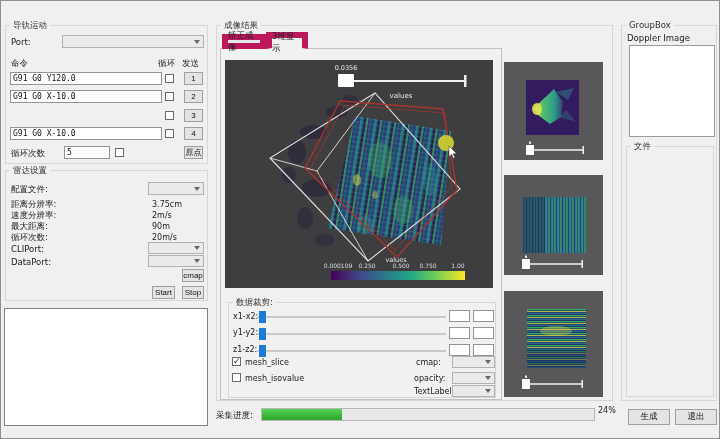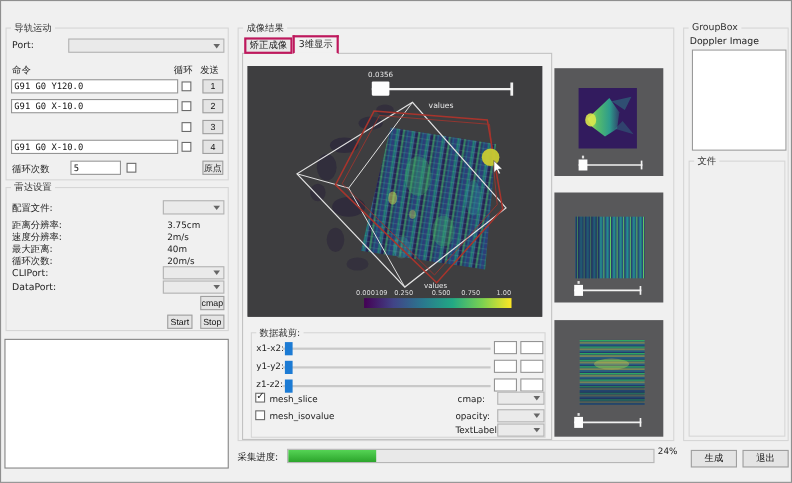--- a/index.html
+++ b/index.html
@@ -16,21 +16,21 @@
 .group.on-pane>.glabel{background:#f1f1f1}
 .lbl{position:absolute;font-size:8.5px;color:#222;white-space:nowrap}
 .val{position:absolute;font-size:8px;color:#222;white-space:nowrap}
 .field{position:absolute;background:#fff;border:1px solid #949494;font-family:"DejaVu Sans Mono",monospace;font-size:8px;padding:0 2px;color:#111}
 .btn{position:absolute;background:#e4e4e4;border:1px solid #9f9f9f;font-size:8px;display:flex;align-items:center;justify-content:center;color:#111}
 .combo{position:absolute;background:#eaeaea;border:1px solid #b2b2b2}
 .chev{position:absolute;right:3px;top:50%;margin-top:-2px;width:0;height:0;border-left:3px solid transparent;border-right:3px solid transparent;border-top:4px solid #666}
 .cb{position:absolute;width:9px;height:9px;background:#fff;border:1px solid #6a6a6a}
 .cb.checked::after{content:"✓";position:absolute;left:0;top:-2px;font-size:9px;color:#222}
 .pane{position:absolute;background:#f1f1f1;border:1px solid #c2c2c2}
-.tab{position:absolute;display:flex;align-items:center;justify-content:center;font-size:8.5px;border:2px solid #be185d;color:#222}
+.tab{position:absolute;display:flex;align-items:center;justify-content:center;font-size:8.5px;border:6px solid #be185d;color:#222}
 .tab.inactive{background:#e7e7e7;z-index:1}
 .tab.active{background:#f1f1f1;border-bottom:1px solid #f1f1f1;z-index:3}
 .viewer{position:absolute;background:#3e3e40}
 .preview{position:absolute;background:#58585a}
 .textarea{position:absolute;background:#fff;border:1px solid #828282}
 .track{position:absolute;height:2px;background:#c9c9c9}
 .shandle{position:absolute;width:7px;height:12px;background:#1c7bd4}
 .progress{position:absolute;background:#e9e9e9;border:1px solid #b6b6b6;overflow:hidden}
 .pfill{height:100%;background:linear-gradient(180deg,#55d455,#2ca52c)}
 svg text{font-family:"DejaVu Sans",sans-serif}
@@ -76,21 +76,21 @@
     <div class="glabel">雷达设置</div>
     <div class="lbl" style="left:5px;top:13px">配置文件:</div>
     <div class="combo" style="left:142px;top:11px;width:56px;height:13px">
       <span class="chev"></span>
     </div>
     <div class="lbl" style="left:5px;top:28px">距离分辨率:</div>
     <div class="val" style="left:146px;top:29px">3.75cm</div>
     <div class="lbl" style="left:5px;top:39px">速度分辨率:</div>
     <div class="val" style="left:146px;top:40px">2m/s</div>
     <div class="lbl" style="left:5px;top:50px">最大距离:</div>
-    <div class="val" style="left:146px;top:51px">40m</div>
+    <div class="val" style="left:146px;top:51px">90m</div>
     <div class="lbl" style="left:5px;top:61px">循环次数:</div>
     <div class="val" style="left:146px;top:62px">20m/s</div>
     <div class="lbl mono" style="left:5px;top:73px">CLIPort:</div>
     <div class="combo" style="left:142px;top:71px;width:56px;height:12px">
       <span class="chev"></span>
     </div>
     <div class="lbl mono" style="left:5px;top:86px">DataPort:</div>
     <div class="combo" style="left:142px;top:84px;width:56px;height:12px">
       <span class="chev"></span>
     </div>

